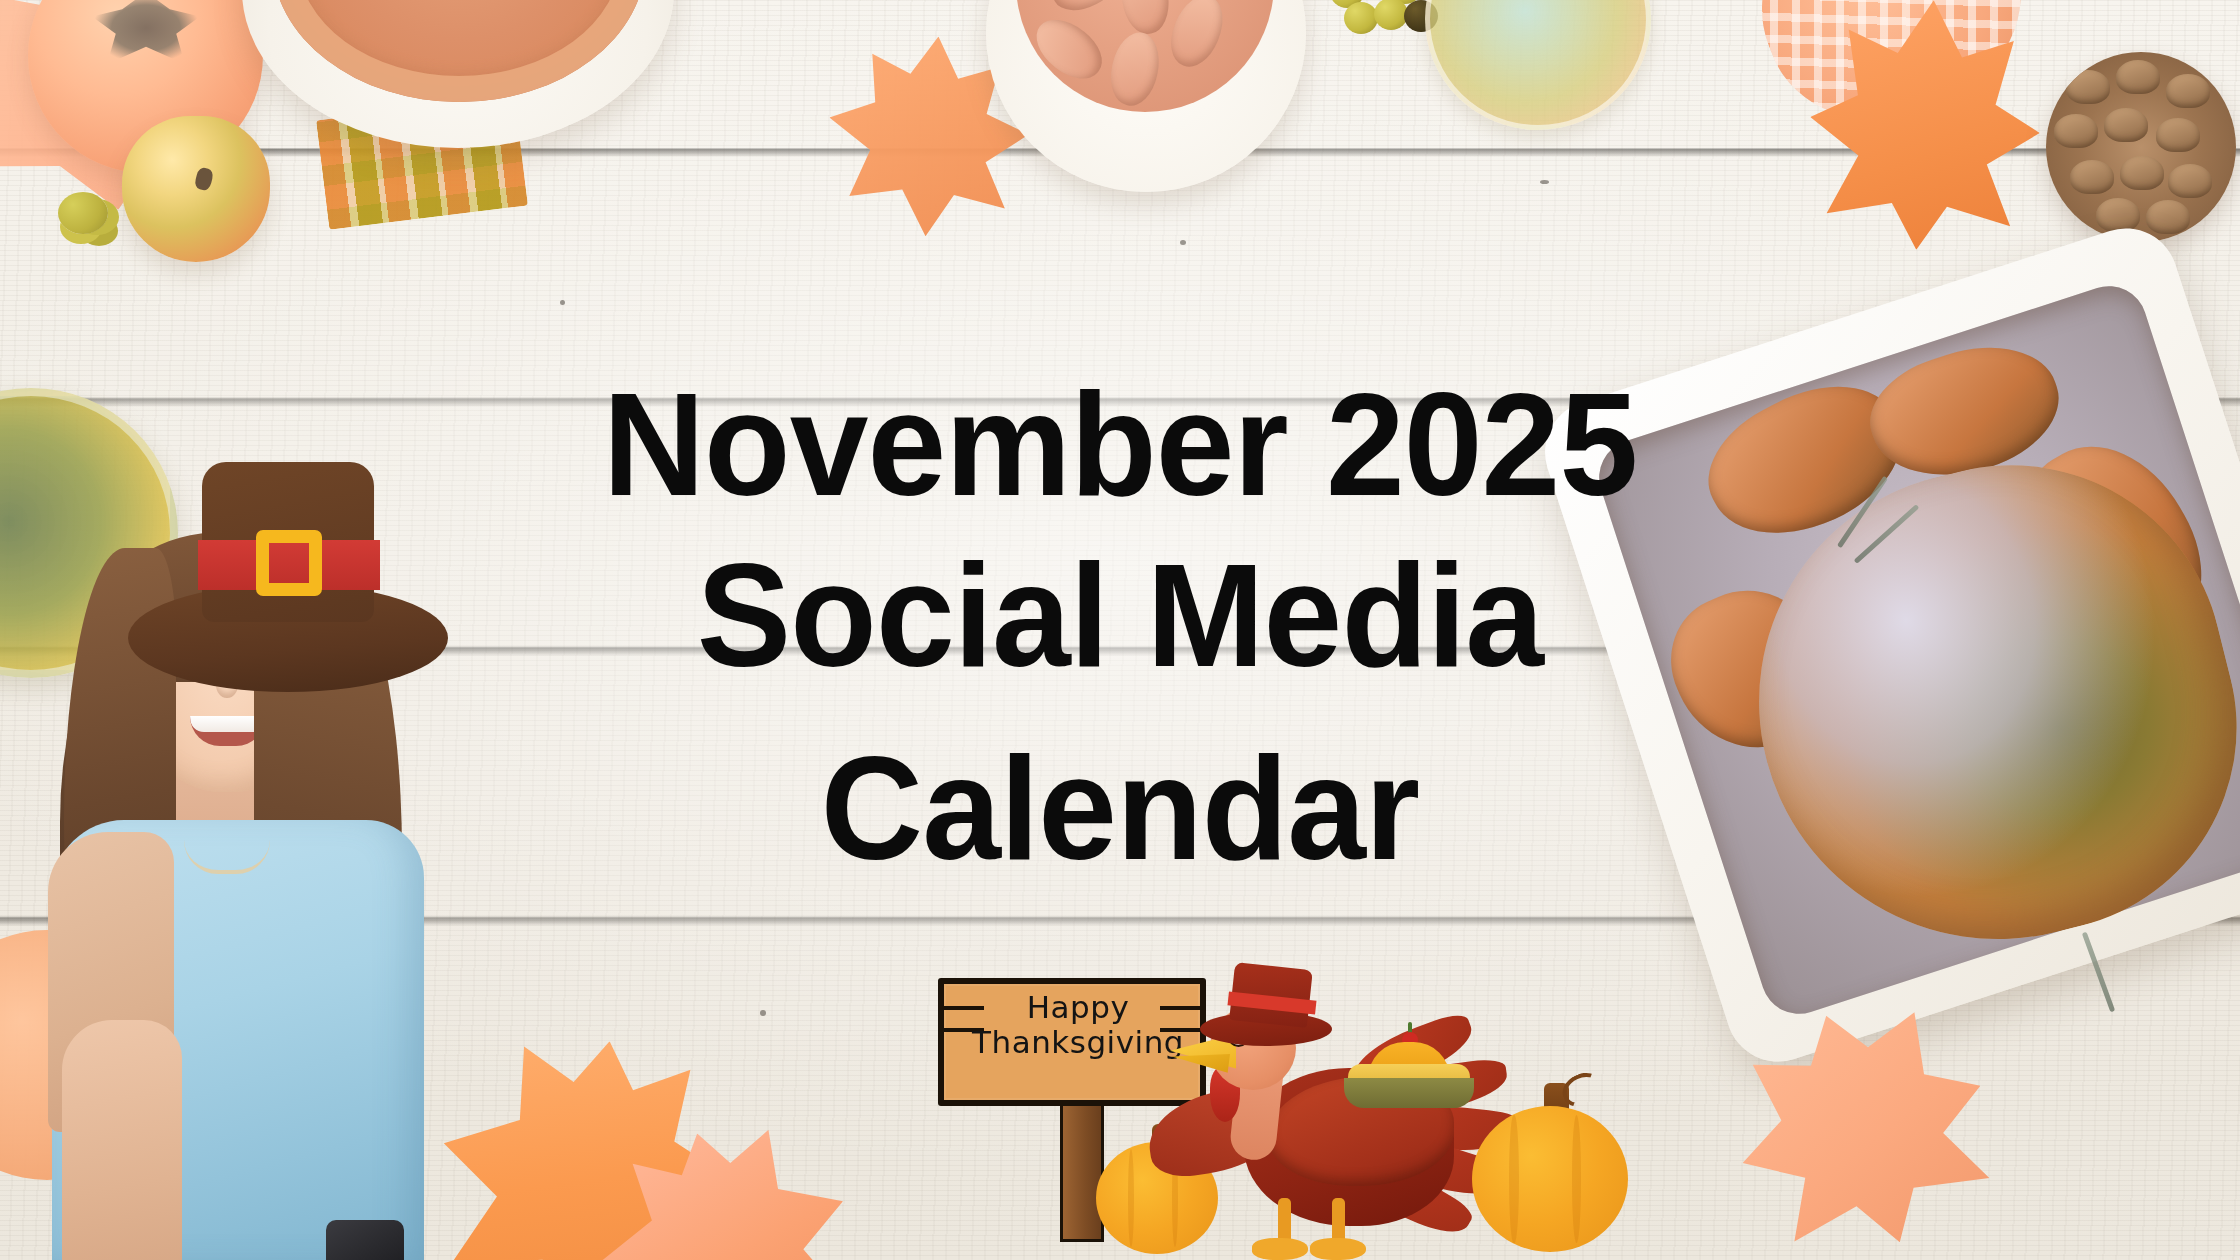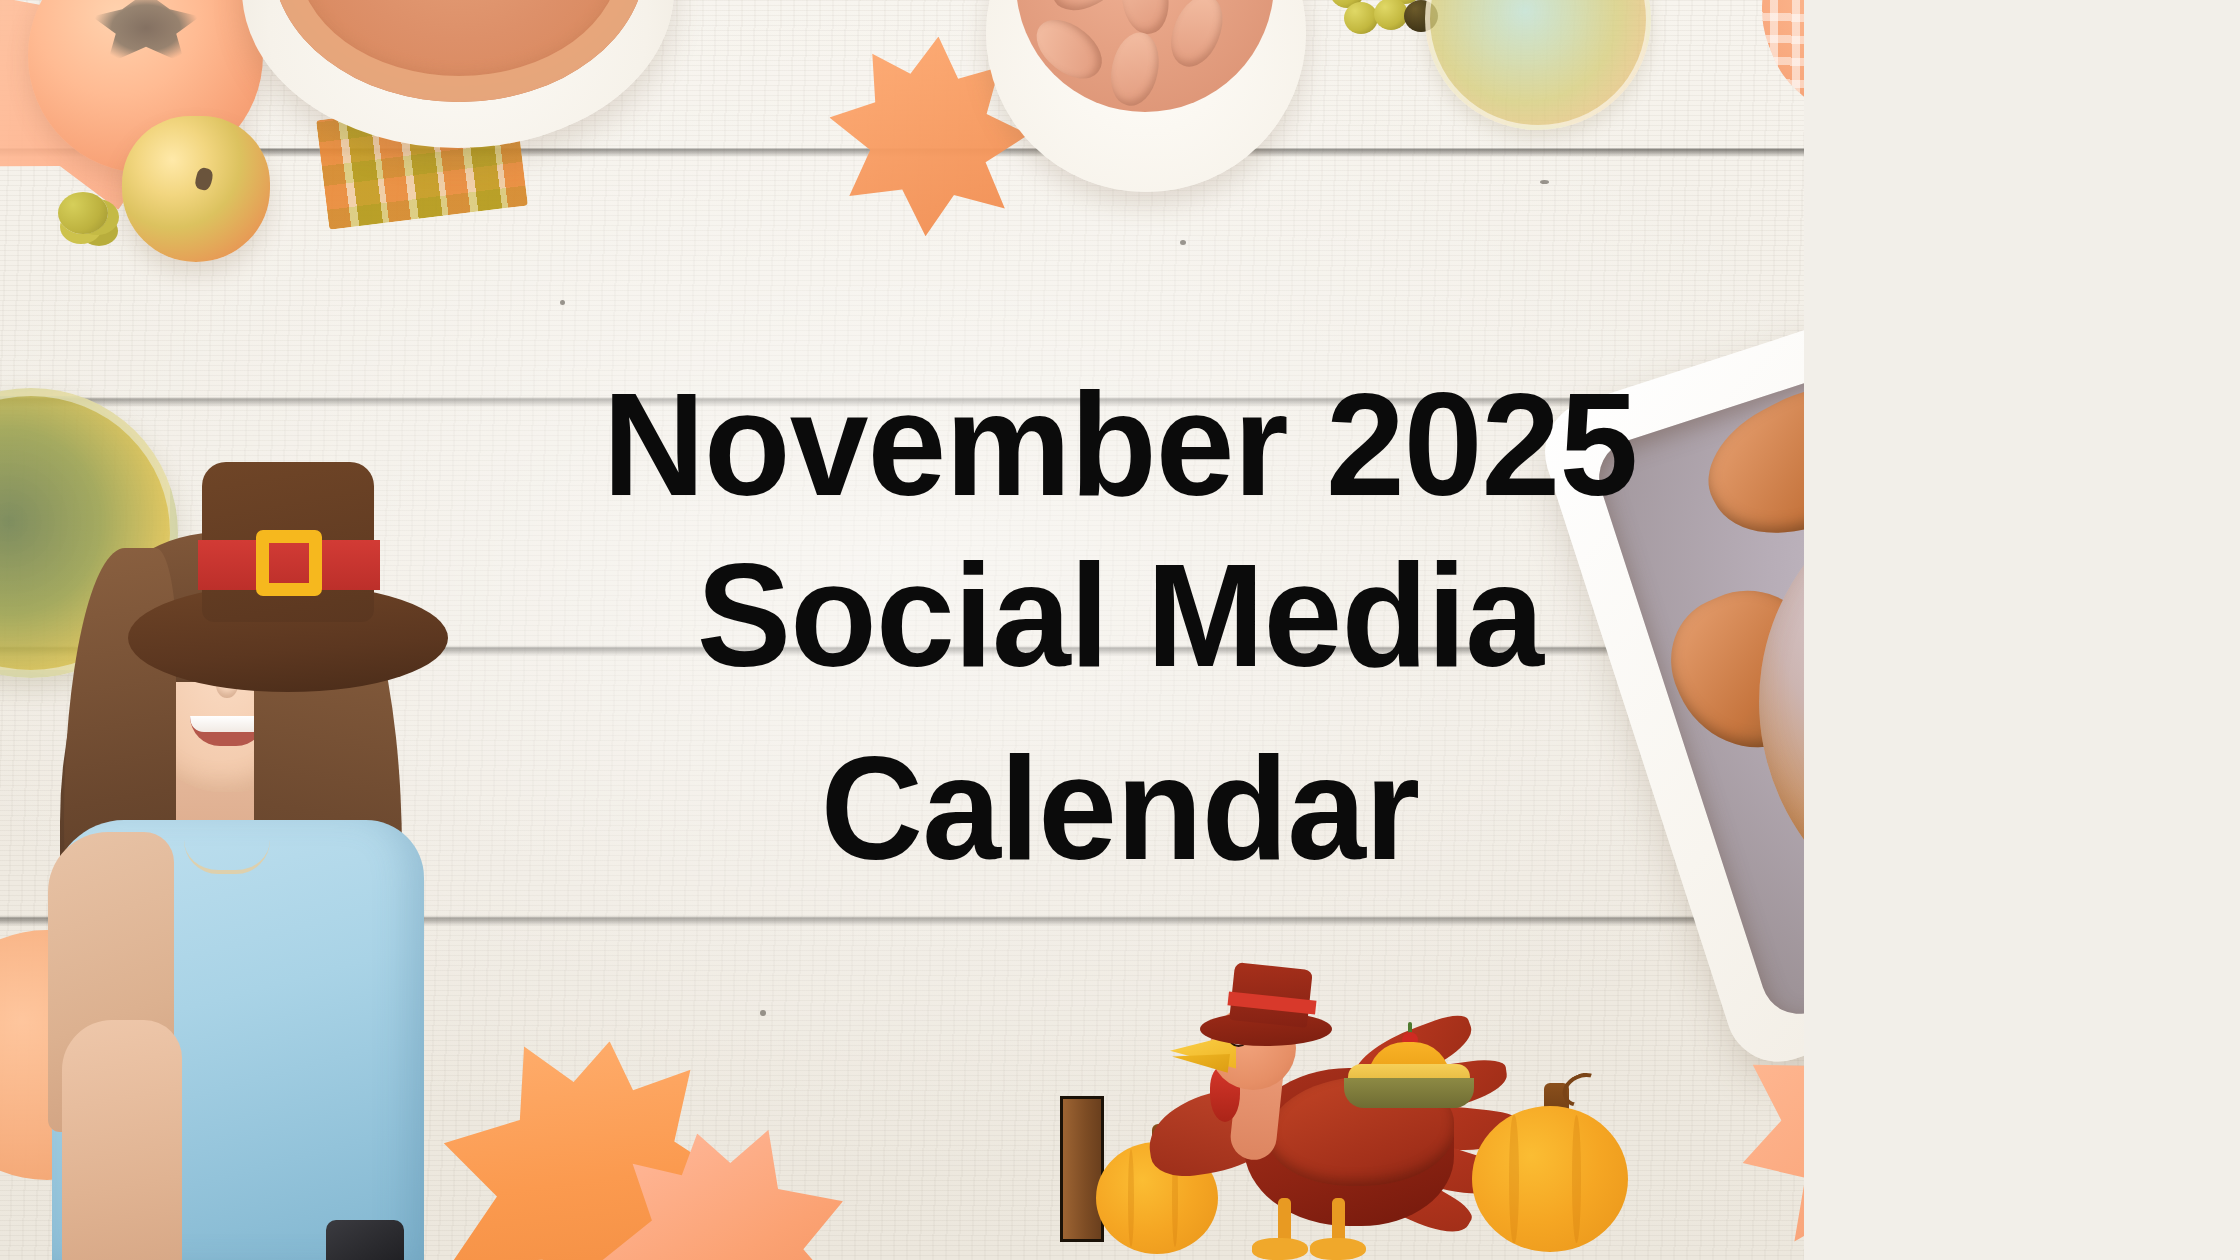--- a/index.html
+++ b/index.html
@@ -1,20 +1,20 @@
 <!DOCTYPE html>
 <html><head>
 <meta charset="utf-8">
 <title>November 2025 Social Media Calendar</title>
 <style>
   * { margin:0; padding:0; box-sizing:border-box; }
   html,body { width:2240px; height:1260px; overflow:hidden;
               font-family:"Liberation Sans", sans-serif; background:#f2efe9; }
 
-  #poster { position:relative; width:1804px; height:1260px; overflow:hidden;
+  #poster { position:relative; width:2240px; height:1260px; overflow:hidden;
             background:#a16207; }
 
   
   .wood {
     position:absolute; inset:0;
     background:
       
       radial-gradient(ellipse 80% 70% at 50% 45%, rgba(255,255,255,.55) 0%, rgba(247,243,236,0) 70%),
       
       linear-gradient(to bottom,
@@ -497,20 +497,30 @@
   </div>
 
   <div id="title-block">
     <span class="title-line" id="title-line-1">November 2025</span>
     <span class="title-line" id="title-line-2">Social Media</span>
     <span class="title-line" id="title-line-3">Calendar</span>
   </div>
 
   <div class="obj" id="sign">
     <div id="sign-post"></div>
+    <div id="sign-board">
+      <div class="sign-tick" style="left:-4px;top:22px;"></div>
+      <div class="sign-tick" style="left:-4px;top:44px;"></div>
+      <div class="sign-tick" style="left:216px;top:22px;"></div>
+      <div class="sign-tick" style="left:216px;top:44px;"></div>
+      <div id="sign-text">
+        <div>Happy</div>
+        <div>Thanksgiving</div>
+      </div>
+    </div>
   </div>
 
   <div class="pumpkin" id="pumpkin-1">
     <div class="pk-stem"></div>
     <div class="pk-curl"></div>
     <div class="pk-body"></div>
     <div class="pk-rib" style="left:26%;width:5%;"></div>
     <div class="pk-rib" style="left:62%;width:5%;"></div>
   </div>
 

